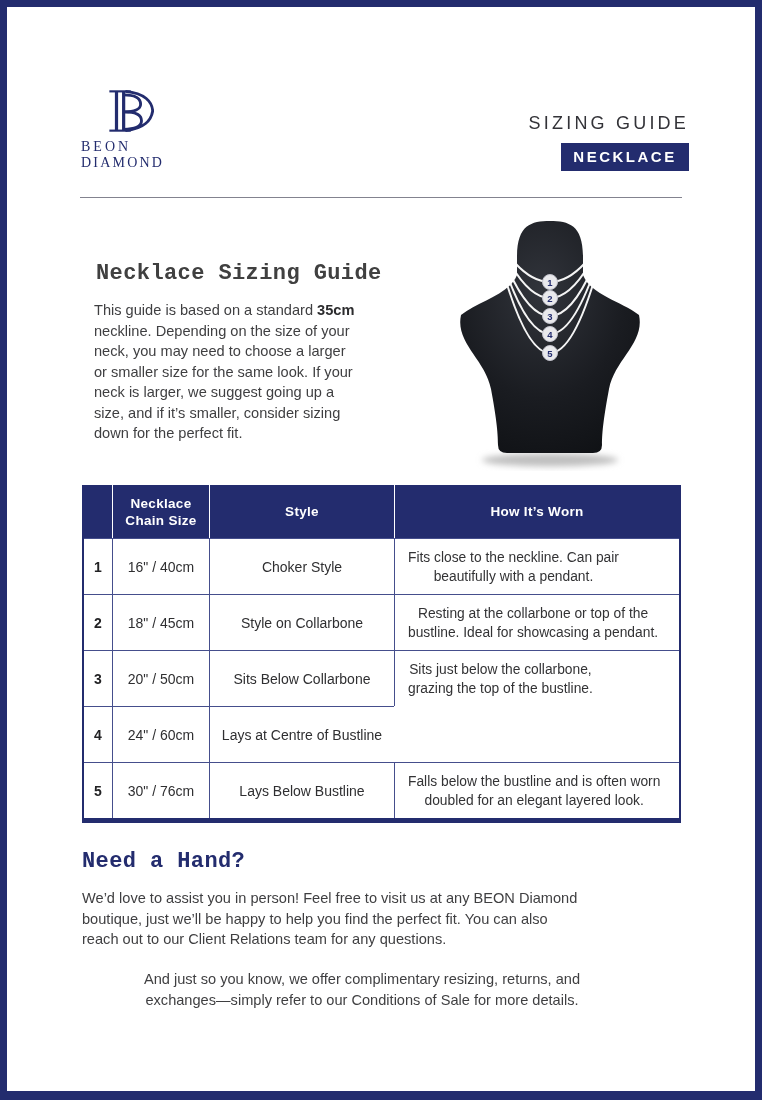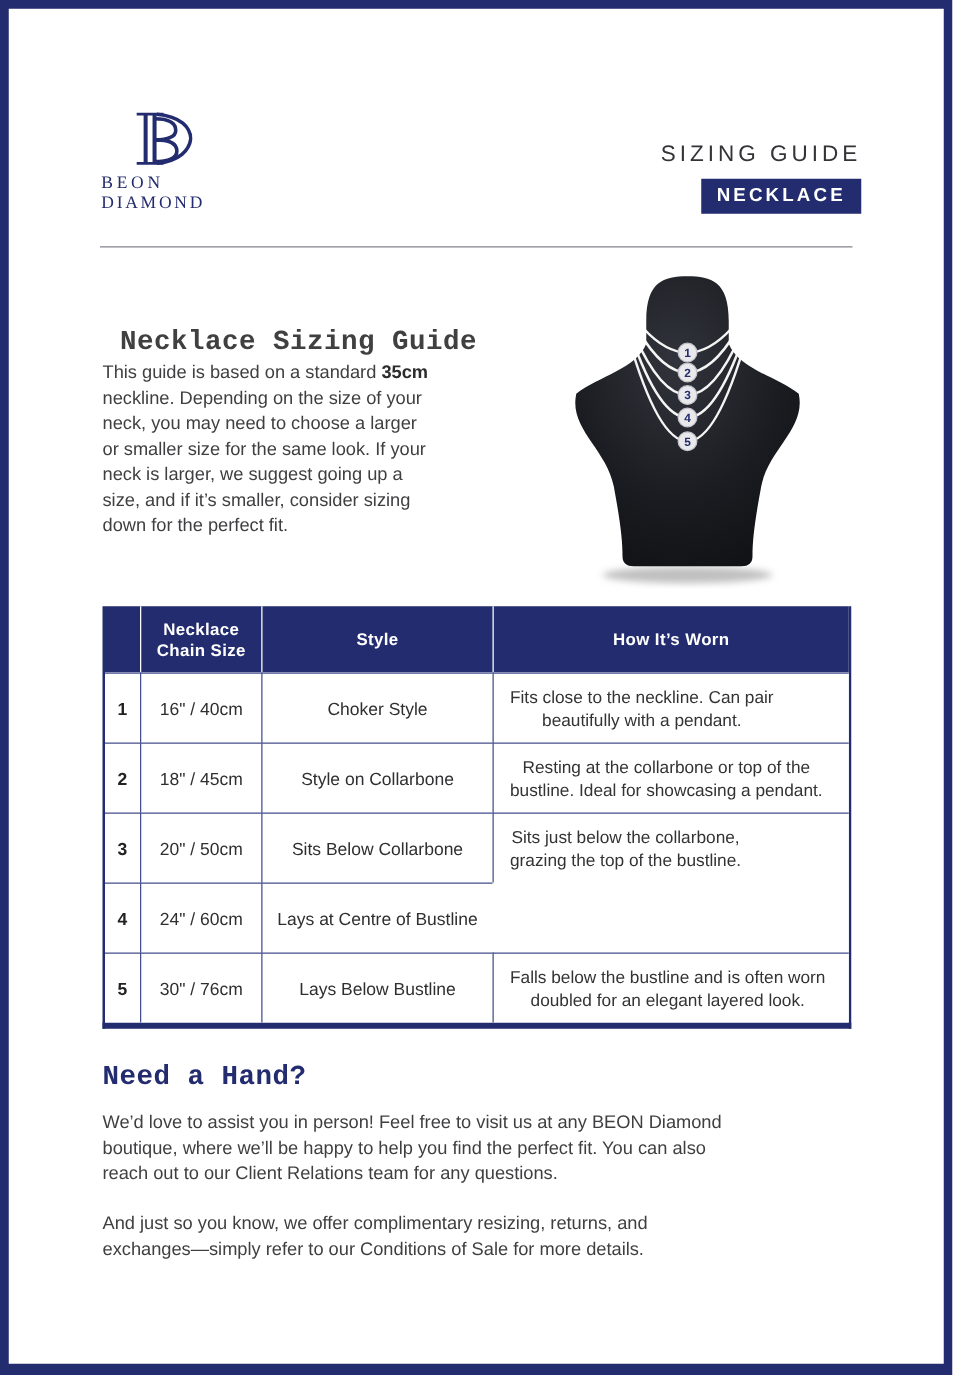--- a/index.html
+++ b/index.html
@@ -20,21 +20,21 @@
   .brand-line2{font-family:"Liberation Serif", serif;font-size:14px;letter-spacing:2.2px;line-height:16px;color:#232c6e;}
   .header-right{position:absolute;right:66px;top:106px;text-align:right;}
   .kicker{font-size:18px;letter-spacing:3.2px;color:#333338;font-weight:400;}
   .badge{margin-top:9px;display:inline-block;background:#232c6e;color:#ffffff;
          width:128px;height:28px;line-height:28px;text-align:center;
          font-size:15px;font-weight:700;letter-spacing:2.5px;}
   .divider{position:absolute;left:73px;top:190px;width:602px;height:0;border-top:1.6px solid #83838f;}
   
   .intro-title{position:absolute;left:75px;top:240px;margin:14px;
     font-family:Liberation Mono, monospace;font-weight:700;font-size:22px;color:#404040;letter-spacing:.4px;}
-  .intro-body{position:absolute;left:75px;top:281px;width:300px;margin:0;
+  .intro-body{position:absolute;left:75px;top:281px;width:300px;margin:12px;
     font-size:14.6px;line-height:20.5px;color:#3f3f41;white-space:pre-line;}
   .intro-body b{font-weight:700;color:#2c2c2e;}
   .bust-wrap{position:absolute;left:436px;top:206px;width:215px;height:258px;}
   
   .sizes-table{position:absolute;left:75px;top:478px;width:599px;box-sizing:border-box;
     border-left:2px solid #232c6e;border-right:2px solid #232c6e;border-bottom:5px solid #232c6e;}
   .t-row{display:grid;grid-template-columns:28px 97px 185px 1fr;}
   .t-head{background:#232c6e;color:#ffffff;height:53px;}
   .t-head .t-cell{display:flex;align-items:center;justify-content:center;
     font-size:13.5px;font-weight:700;letter-spacing:.3px;text-align:center;white-space:pre-line;line-height:17px;}
@@ -45,21 +45,21 @@
   .t-body .t-cell + .t-cell{border-left:1.2px solid #454e8c;}
   .t-body .c-num{font-weight:700;font-size:14px;color:#222224;}
   .t-body .c-worn{justify-content:flex-start;text-align:center;padding-left:13px;
     font-size:13.8px;line-height:19px;white-space:pre-line;color:#333335;}
   
   .help-title{position:absolute;left:75px;top:842px;margin:0;
     font-family:Liberation Mono, monospace;font-weight:700;font-size:22px;color:#232c6e;letter-spacing:.4px;}
   .help-para1{position:absolute;left:75px;top:881px;width:560px;margin:0;
     font-size:14.6px;line-height:20.7px;color:#3f3f41;white-space:pre-line;}
   .help-para2{position:absolute;left:75px;top:962px;width:560px;margin:0;
-    font-size:14.6px;line-height:20.7px;color:#3f3f41;white-space:pre-line;}
+    font-size:14.6px;line-height:20.7px;color:#3f3f41;white-space:pre-line;text-align:center;}
 </style>
 </head>
 <body>
 
 <div class="page">
 
   <div class="logo-block">
     <svg class="logo-mark" width="50" height="48" viewBox="0 0 56 50" fill="none">
       <path d="M6 3 H30" stroke="#232c6e" stroke-width="2.4"></path>
       <path d="M6 47 H30" stroke="#232c6e" stroke-width="2.4"></path>
@@ -177,18 +177,18 @@
       <div class="t-cell c-num">5</div>
       <div class="t-cell c-size">30" / 76cm</div>
       <div class="t-cell c-style">Lays Below Bustline</div>
       <div class="t-cell c-worn">Falls below the bustline and is often worn
 doubled for an elegant layered look.</div>
     </div>
   </div>
 
   <h2 class="help-title">Need a Hand?</h2>
   <p class="help-para1">We’d love to assist you in person! Feel free to visit us at any BEON Diamond
-boutique, where we’ll be happy to help you find the perfect fit. You can also
+boutique, just we’ll be happy to help you find the perfect fit. You can also
 reach out to our Client Relations team for any questions.</p>
   <p class="help-para2">And just so you know, we offer complimentary resizing, returns, and
 exchanges—simply refer to our Conditions of Sale for more details.</p>
 
 </div>
 
 </body></html>

